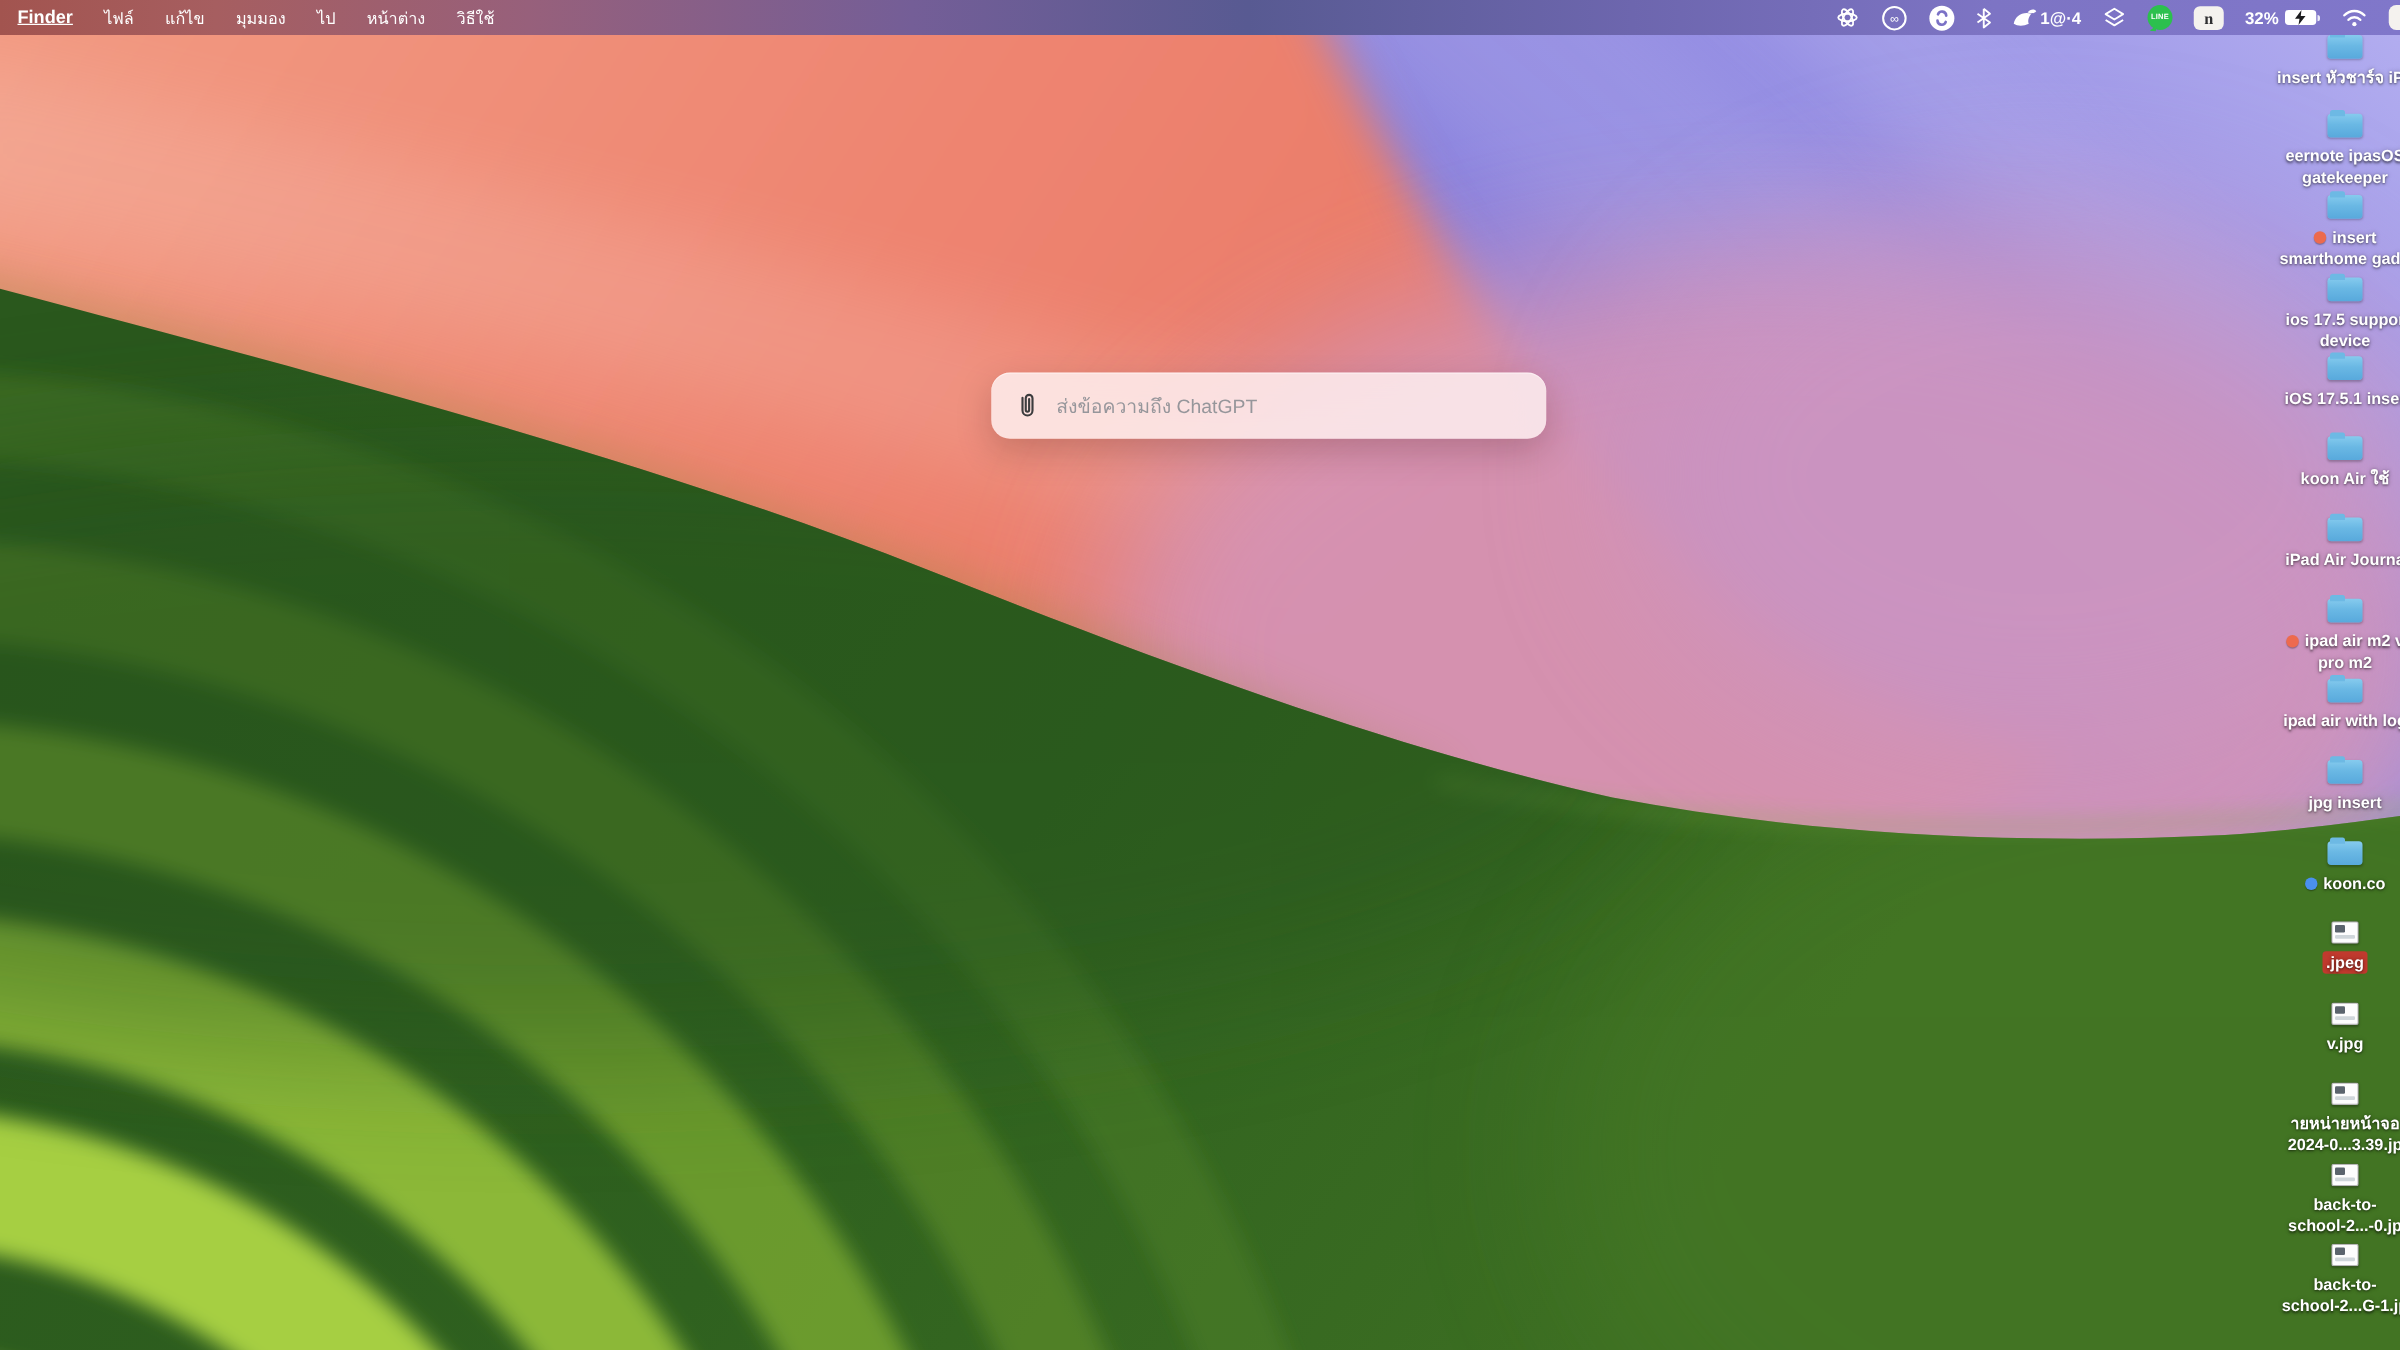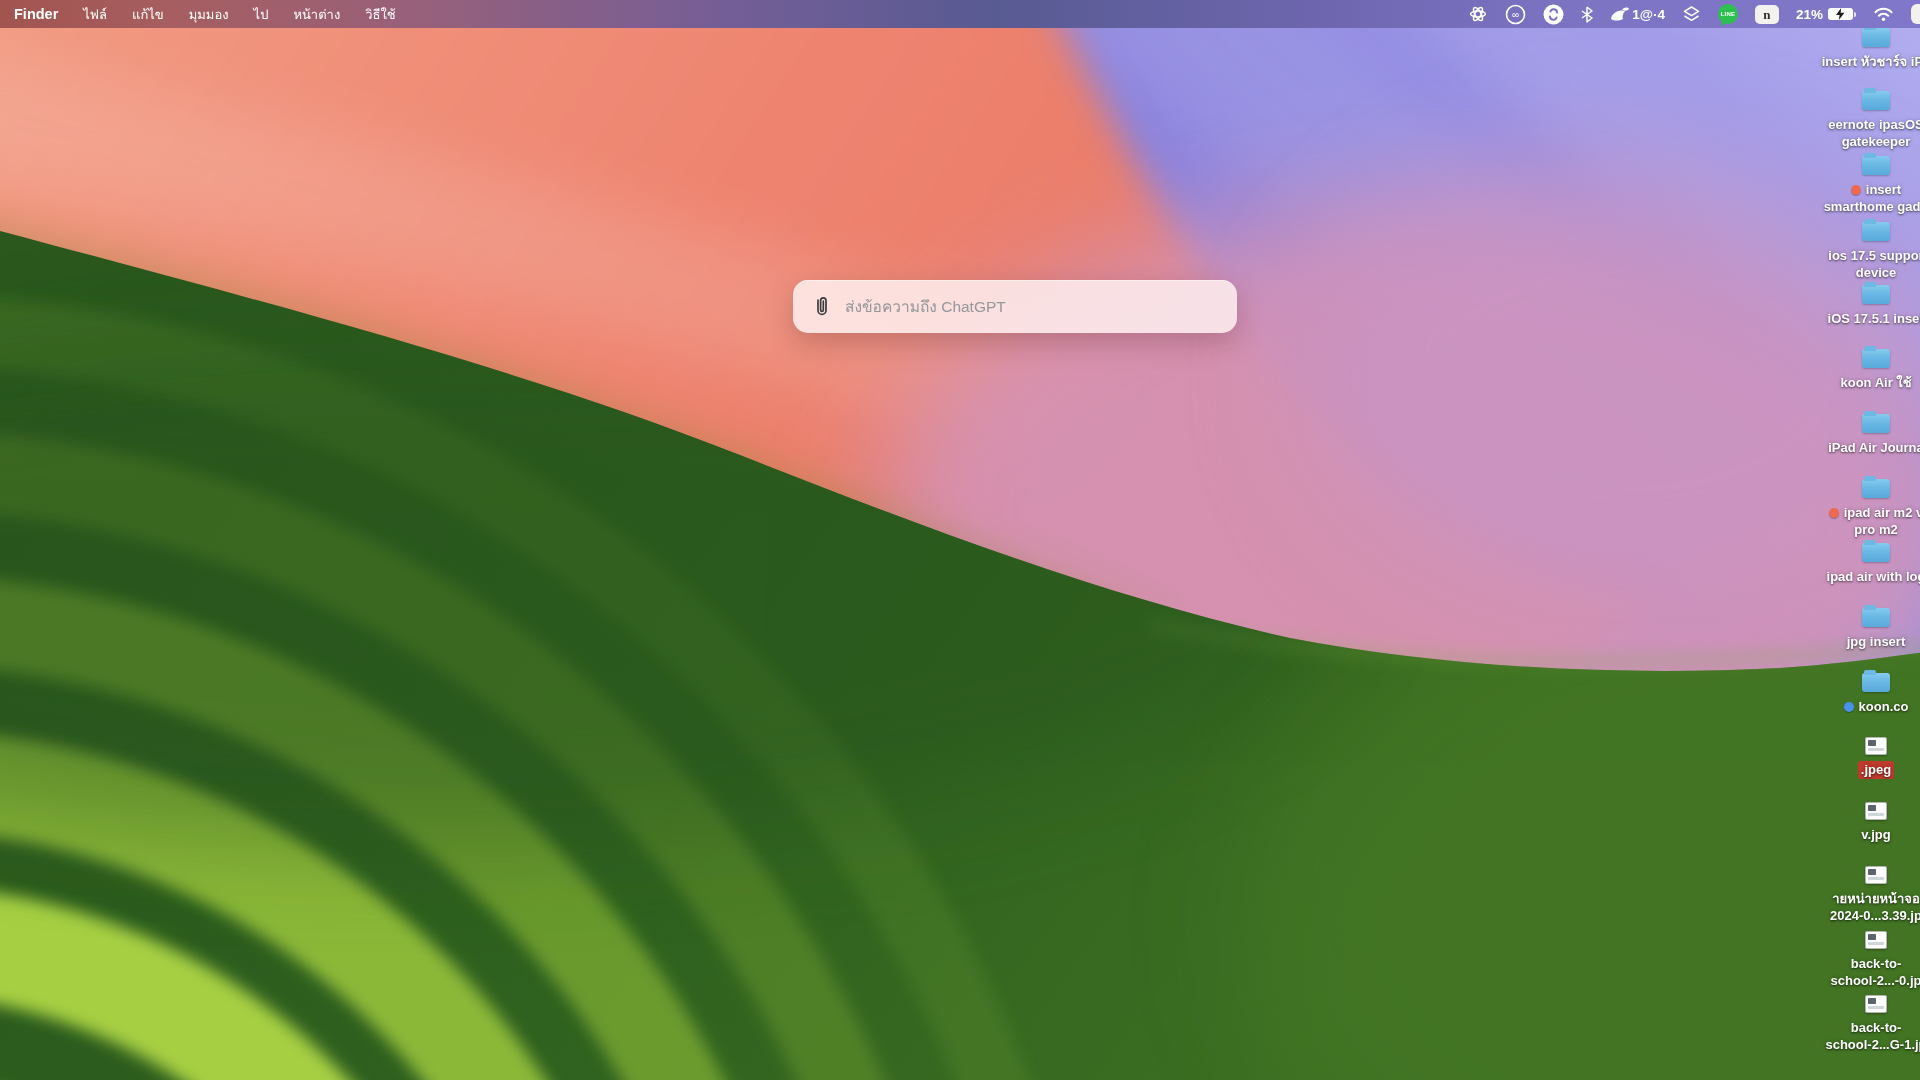--- a/index.html
+++ b/index.html
@@ -5,39 +5,39 @@
   html,body{margin:0;padding:0;width:1920px;height:1080px;overflow:hidden;
     font-family:"Liberation Sans","DejaVu Sans",sans-serif;}
   #stage{position:relative;width:1920px;height:1080px;overflow:hidden;background:#7a6fd2;}
   #wp{position:absolute;inset:0;width:1920px;height:1080px;display:block;}
 
   
   #menubar{position:absolute;top:0;left:0;width:1920px;height:28px;z-index:40;
     display:flex;align-items:center;justify-content:space-between;
     background:linear-gradient(90deg,#a2544f 0%,#a65e60 9%,#97607b 22%,#745e97 38%,#585a92 52%,#6d66ae 68%,#7d74c4 83%,#8077ca 100%);}
   .mb-left{display:flex;align-items:center;gap:25px;padding-left:14px;}
-  .mb-left .app{font-weight:700;font-size:14.5px;color:#fff;}
+  .mb-left .app{font-weight:700;font-size:14.5px;color:#fff;text-decoration:underline;}
   .mb-left .mi{font-weight:500;font-size:13px;color:#fff;}
   .mb-right{display:flex;align-items:center;gap:17px;padding-right:0;color:#fff;}
   .mb-right .txt{font-size:13.5px;font-weight:600;color:#fff;}
   .glyph{display:flex;align-items:center;justify-content:center;}
   .line-badge{width:20px;height:20px;border-radius:50%;background:#2cc04e;display:flex;align-items:center;justify-content:center;position:relative;}
   .line-badge span{color:#fff;font-size:6px;font-weight:700;letter-spacing:.2px;}
   .line-badge::after{content:"";position:absolute;left:2px;bottom:-1px;width:5px;height:5px;background:#2cc04e;
     clip-path:polygon(0 100%,100% 0,100% 100%);transform:rotate(8deg);}
   .notion-badge{width:24px;height:19px;background:#f4f2ee;border-radius:5px;display:flex;align-items:center;justify-content:center;}
   .notion-badge span{color:#2f2f31;font-size:13px;font-weight:700;font-family:"Liberation Serif","DejaVu Serif",serif;line-height:1;}
   .batt{display:flex;align-items:center;gap:5px;}
   .batt-body{position:relative;width:25px;height:12px;background:#fff;border-radius:3px;}
   .batt-nub{width:2px;height:5px;background:rgba(255,255,255,.85);border-radius:0 2px 2px 0;margin-left:1px;}
   .batt-bolt{position:absolute;left:7px;top:0px;width:11px;height:12px;}
   .clipped-extra{width:22px;height:20px;background:#f4f2ee;border-radius:6px;margin-right:-13px;}
 
   
-  #gptbar{position:absolute;left:793px;top:280px;width:444px;height:53px;z-index:30;
+  #gptbar{position:absolute;left:793px;top:298px;width:444px;height:53px;z-index:30;
     background:rgba(255,243,243,.82);backdrop-filter:blur(18px);-webkit-backdrop-filter:blur(18px);
     border-radius:15px;box-shadow:0 10px 28px rgba(60,20,20,.22),0 1px 0 rgba(255,255,255,.45) inset;
     display:flex;align-items:center;padding:0 16px;box-sizing:border-box;}
   #gptbar .clip-ic{margin-left:4px;display:flex;align-items:center;}
   #gptbar .ph{margin-left:14px;font-size:15.5px;color:#96969b;}
 
   
   .desk-item{position:absolute;left:1806px;width:140px;display:flex;flex-direction:column;align-items:center;z-index:20;cursor:default;}
   .folder{position:relative;width:28px;height:19px;border-radius:3px;margin-bottom:6px;
     background:linear-gradient(180deg,#86cbee 0%,#6ab8e4 45%,#58a9dc 100%);box-shadow:0 1px 2px rgba(0,0,0,.25);}
@@ -175,21 +175,21 @@
             </g>
           </svg>
       </span>
       <span class="line-badge">
         <span>LINE</span>
       </span>
       <span class="notion-badge">
         <span>n</span>
       </span>
       <span class="batt">
-        <span class="txt">21%</span>
+        <span class="txt">32%</span>
         <span class="glyph">
             <span class="batt-body">
           <svg class="batt-bolt" viewBox="0 0 11 12">
                 <path d="M6.2,0 L1,7 L4.6,7 L3.8,12 L9.4,4.8 L5.6,4.8 Z" fill="#1c1c1e"></path>
               </svg>
         </span>
             <span class="batt-nub"></span>
           </span>
       </span>
       <span class="glyph">

